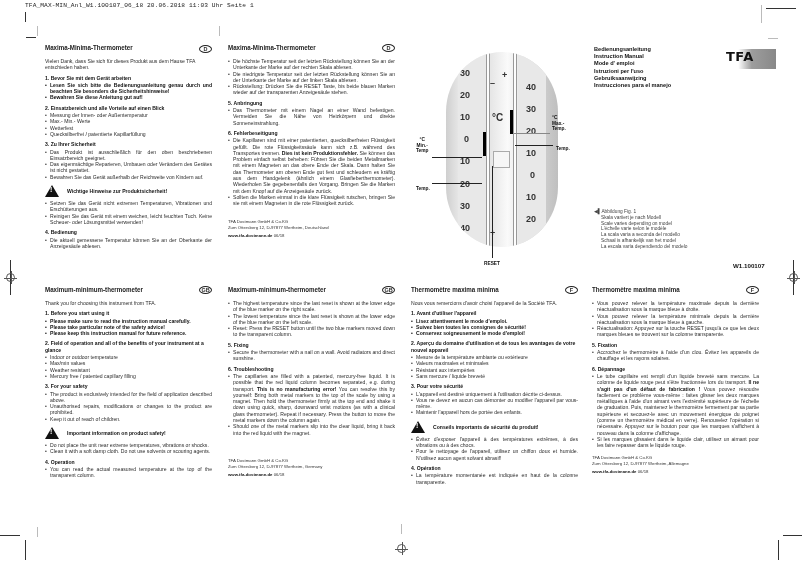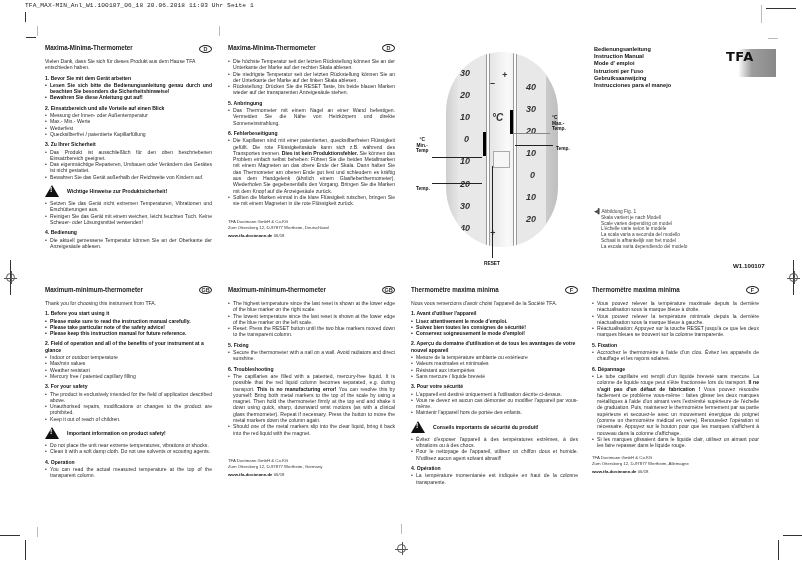--- a/index.html
+++ b/index.html
@@ -21,26 +21,26 @@
   .foot .b { font-weight: bold; }
   .mark { position: absolute; background: #333; }
   .reg { position: absolute; width: 9px; height: 9px; border: 1px solid #555; border-radius: 50%; }
   .reg::before { content: ""; position: absolute; left: 3.5px; top: -3px; width: 1px; height: 13px; background: #555; }
   .reg::after { content: ""; position: absolute; left: -3px; top: 3.5px; width: 13px; height: 1px; background: #555; }
   
   .thermo { position: absolute; left: 446px; top: 52px; width: 112px; height: 195px; border-radius: 56px / 60px; background: linear-gradient(90deg,#cfcfcf 0%,#f4f4f4 18%,#e6e6e6 40%,#fafafa 55%,#dadada 75%,#bfbfbf 100%); overflow: hidden; }
   .scale { position: absolute; top: 0; bottom: 0; width: 28px; background: #e8e8e8; }
   .scale.l { left: 12px; } .scale.r { right: 12px; }
   .tube { position: absolute; top: 0; bottom: 0; width: 4px; background: #fdfdfd; border-left: 1px solid #999; border-right: 1px solid #999; }
-  .tick { position: absolute; font-size: 9px; font-weight: bold; color: #333; font-style: italic; }
+  .tick { position: absolute; font-size: 9px; font-weight: bold; color: #333; }
   .minmark { position: absolute; width: 3px; background: #000; }
   .resetbox { position: absolute; left: 47px; top: 99px; width: 17px; height: 17px; border: 1px solid #aaa; background: #f6f6f6; }
   .lbl { position: absolute; font-size: 4.8px; font-weight: bold; line-height: 5.6px; color: #111; text-align: center; }
   .ptr { position: absolute; height: 1px; background: #222; }
-  .tfa { position: absolute; left: 722px; top: 49px; width: 54px; height: 28px; background: linear-gradient(90deg,#fff 0%,#fff 30%,#9d9d9d 55%,#888 100%); }
+  .tfa { position: absolute; left: 722px; top: 49px; width: 54px; height: 20px; background: linear-gradient(90deg,#fff 0%,#fff 30%,#9d9d9d 55%,#888 100%); }
   .tfa span { position: absolute; left: 4px; top: 0px; font-size: 13px; font-weight: 900; letter-spacing: 0.5px; color: #111; font-family: "DejaVu Sans", sans-serif; }
   .manual { position: absolute; left: 594px; top: 46px; font-size: 5.6px; line-height: 7.2px; font-weight: bold; color: #111; }
   .fig { position: absolute; left: 594px; top: 209px; font-size: 4.8px; line-height: 5.8px; color: #444; }
   .model { position: absolute; left: 733px; top: 262px; font-size: 6.2px; font-weight: bold; color: #111; }
 </style>
 </head>
 <body>
 
 <div class="hdr">TFA_MAX-MIN_Anl_W1.100107_06_18  20.06.2018  11:03 Uhr  Seite 1</div>
 

